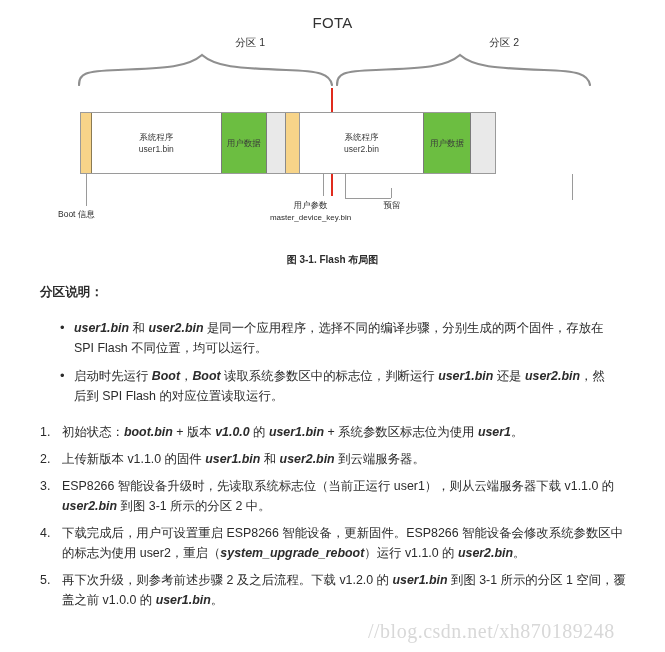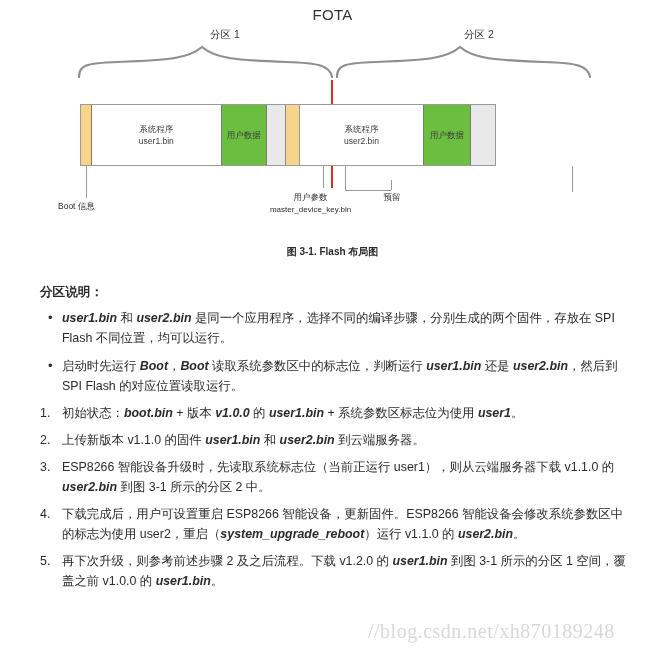--- a/index.html
+++ b/index.html
@@ -14,36 +14,37 @@
     font-family: "Liberation Sans", "DejaVu Sans", sans-serif;
     color: #2b2b2b;
     overflow: hidden;
   }
 
   
   .figure {
     position: relative;
     width: 665px;
     height: 240px;
+    margin-top: 8px;
   }
   .fig-title {
     position: absolute;
     left: 0; right: 0;
     top: 6px;
     text-align: center;
     font-size: 15px;
     color: #333;
     letter-spacing: .3px;
   }
   .part-label {
     position: absolute;
     top: 28px;
     font-size: 10.5px;
     color: #333;
-    text-align: center;
+    text-align: right;
     width: 80px;
   }
   .part-label.p1 { left: 185px; }
   .part-label.p2 { left: 439px; }
 
   .brace {
     position: absolute;
     top: 44px;
     height: 34px;
   }
@@ -139,21 +140,21 @@
     line-height: 1.62;
     color: #2b2b2b;
   }
   .section-head {
     font-weight: bold;
     margin: 10px 0 6px 0;
     font-size: 12.6px;
   }
   ul.bullets {
     list-style: none;
-    margin: 4px;
+    margin: 16px;
     padding: 0;
   }
   ul.bullets > li {
     position: relative;
     padding-left: 18px;
     margin-bottom: 7px;
   }
   ul.bullets > li::before {
     content: "•";
     position: absolute;

